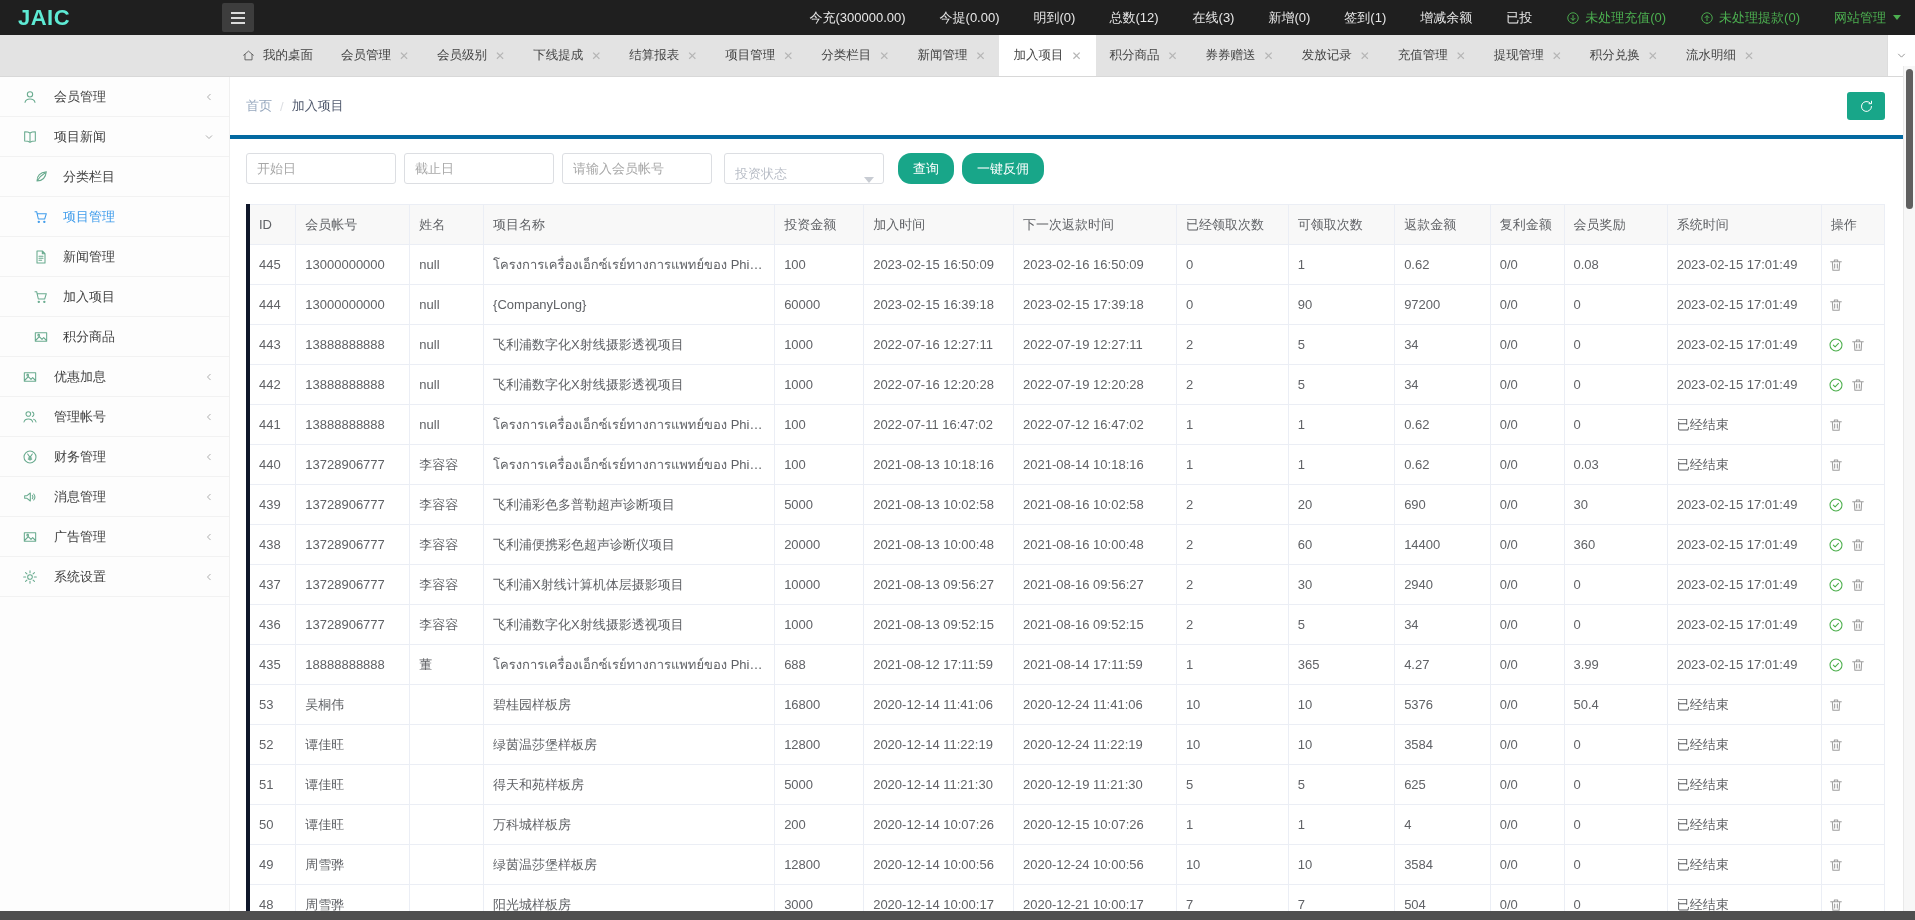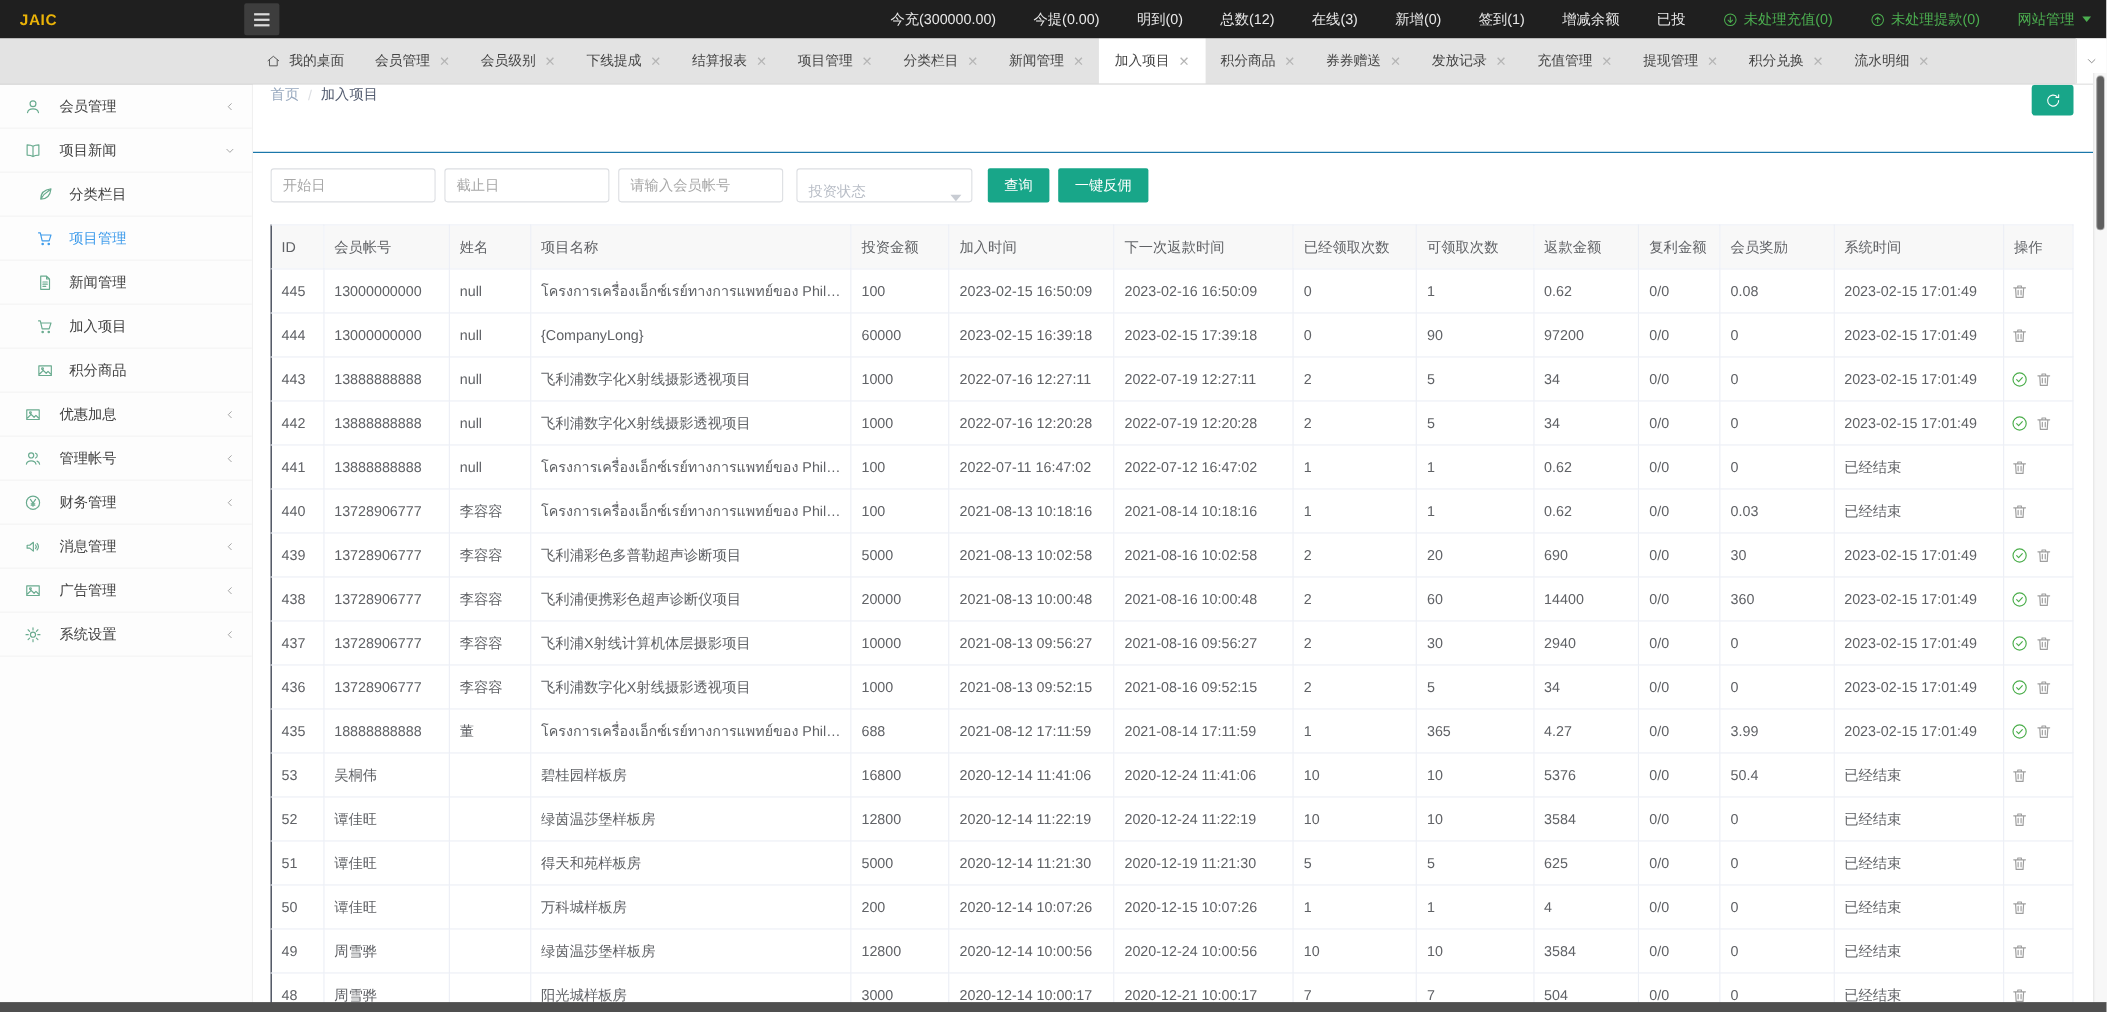--- a/index.html
+++ b/index.html
@@ -1,21 +1,21 @@
 <!DOCTYPE html>
 <html><head>
 <meta charset="utf-8">
 <style>
   * { margin:0; padding:0; box-sizing:border-box; }
   html,body { width:1915px; height:920px; overflow:hidden; background:#fff;
     font-family:"Liberation Sans","DejaVu Sans",sans-serif; }
 
   
   .topbar { height:35px; background:#1f1f1f; display:flex; align-items:center; color:#e8e8e8; }
-  .logo { width:222px; padding-left:18px; font-size:14px; font-weight:bold; color:#eab308; letter-spacing:.5px; }
+  .logo { width:222px; padding-left:18px; font-size:22px; font-weight:bold; color:#5eead4; letter-spacing:.5px; }
   .menu-toggle { width:32px; height:29px; background:#3d3d3d; border-radius:2px; display:flex;
     flex-direction:column; justify-content:center; align-items:center; gap:3px; cursor:pointer; }
   .menu-toggle i { display:block; width:14px; height:2px; background:#dcdcdc; }
   .topstats { margin-left:auto; display:flex; align-items:center; gap:34px; font-size:13px; padding-right:14px;text-align:right; }
   .topstats .stat { white-space:nowrap; }
   .top-green { color:#4caf50; display:flex; align-items:center; gap:5px; white-space:nowrap; cursor:pointer; }
   .top-green .icn { width:14px; height:14px; }
   .caret { display:inline-block; width:0; height:0; border-left:4px solid transparent;
     border-right:4px solid transparent; border-top:5px solid #4caf50; margin-left:2px; }
 
@@ -43,49 +43,49 @@
   .side-item .lbl { margin-left:16px; }
   .side-item.child .lbl { margin-left:14px; }
   .side-arrow { position:absolute; right:14px; color:#999; }
   .side-arrow .icn { width:12px; height:12px; color:#999; }
   .side-item.active { color:#3f9ceb; }
   .side-item.active .icn { color:#3f9ceb; }
 
   .main { flex:1; overflow:hidden; background:#fff; position:relative; }
 
   
-  .crumb-row { height:62px; border-bottom:1px solid #0369a1; display:flex; align-items:flex-start; padding:0 30px 0 16px;gap:32px; }
+  .crumb-row { height:62px; border-bottom:4px solid #0369a1; display:flex; align-items:center; padding:0 30px 0 16px;gap:32px; }
   .crumb { font-size:13px; display:flex; align-items:center; gap:8px; }
   .crumb .home { color:#97a8be; cursor:pointer; }
   .crumb .sep { color:#dcdee2; }
   .crumb .cur { color:#515a6e; }
   .refresh-btn { margin-left:auto; width:38px; height:28px; background:#18a689; border:none; border-radius:3px;
     display:flex; align-items:center; justify-content:center; cursor:pointer; }
   .refresh-btn .icn { width:15px; height:15px; color:#fff; }
 
   
   .filter-row { display:flex; align-items:center; gap:8px; padding:14px 16px 12px 16px; }
   .f-input { width:150px; height:31px; border:1px solid #dcdee2; border-radius:3px; padding:0 10px;
     font-size:13px; color:#0f766e; outline:none; font-family:inherit; }
   .f-input::placeholder { color:#a8a8a8; }
   .f-select { width:160px; height:31px; border:1px solid #dcdee2; border-radius:3px; padding:0 10px;
     font-size:13px; color:#b9bec7; display:flex; align-items:flex-end; cursor:pointer; position:relative; margin-left:4px; }
   .f-select .sel-caret { position:absolute; right:9px; width:0; height:0; border-left:5px solid transparent;
     border-right:5px solid transparent; border-top:6px solid #c8ccd3; }
-  .btn-teal { height:31px; background:#18a689; color:#fff; border:none; border-radius:2px; font-size:13px;
+  .btn-teal { height:31px; background:#18a689; color:#fff; border:none; border-radius:13px; font-size:13px;
     padding:0 15px; cursor:pointer; font-family:Liberation Mono, monospace; }
   .btn-query { margin-left:6px; }
 
   
   .table-wrap { padding:8px 30px 0 16px; }
   table.grid { width:100%; border-collapse:collapse; table-layout:fixed; }
   .grid th { background:#f8f8f8; font-weight:normal; }
   .grid th, .grid td { height:40px; border:1px solid #ebeef5; border-left:none; font-size:13px; color:#606266;
     text-align:left; padding:0 9px; overflow:hidden; white-space:nowrap; text-overflow:ellipsis; }
-  .grid th:first-child, .grid td:first-child { border-left:1px solid #0f172a; }
+  .grid th:first-child, .grid td:first-child { border-left:4px solid #0f172a; }
   .grid tr { background:#fff; }
   .ops-cell { display:flex; align-items:center; gap:6px; height:100%; }
   .grid td .icn-btn { width:16px; height:16px; cursor:pointer; display:inline-flex; }
   .icn-trash { color:#9e9e9e; }
   .icn-check { color:#4cae4c; }
   td.ops { padding:0 6px; }
 
   
   .v-scroll { position:fixed; top:66px; right:0; bottom:9px; width:12px; background:#f7f7f7; border-left:1px solid #e9e9e9; }
   .v-thumb { position:absolute; top:3px; left:2px; width:7px; height:140px; background:#5f5f5f; border-radius:4px; }

